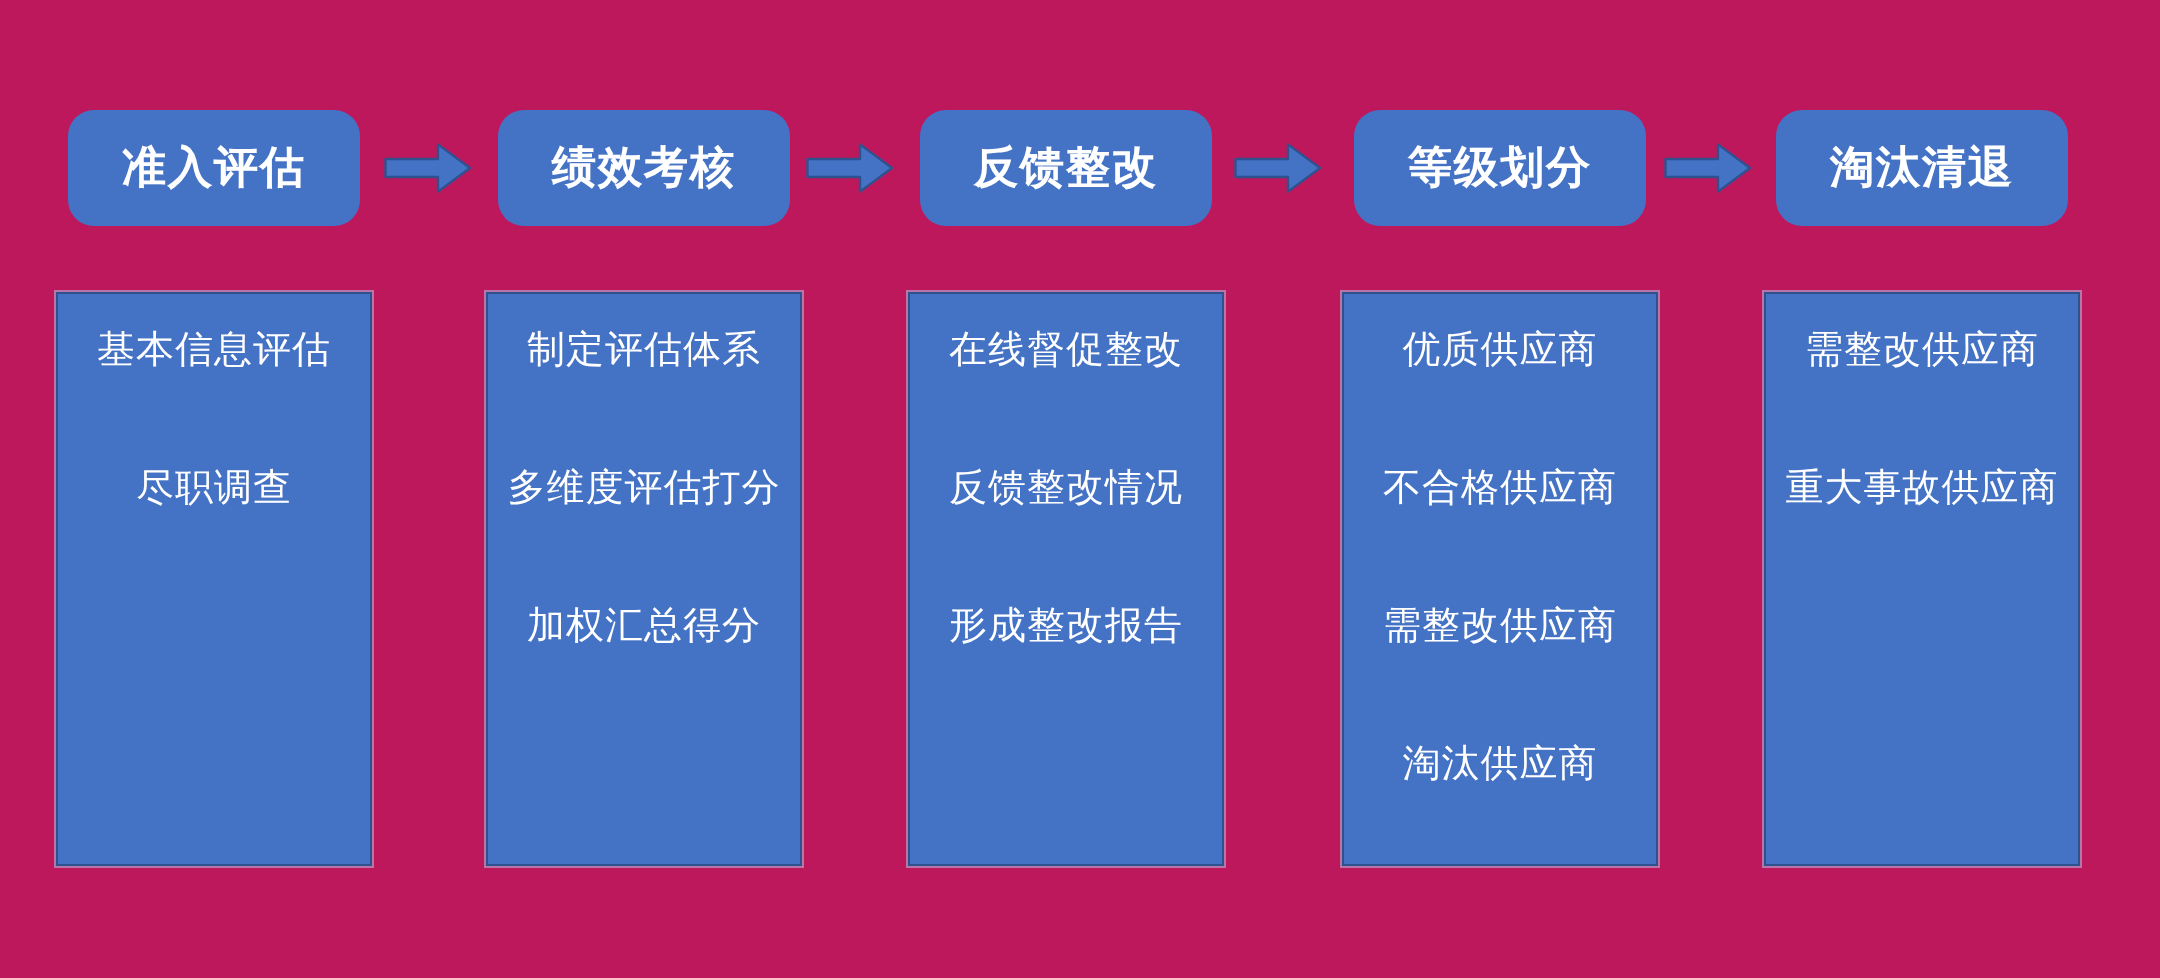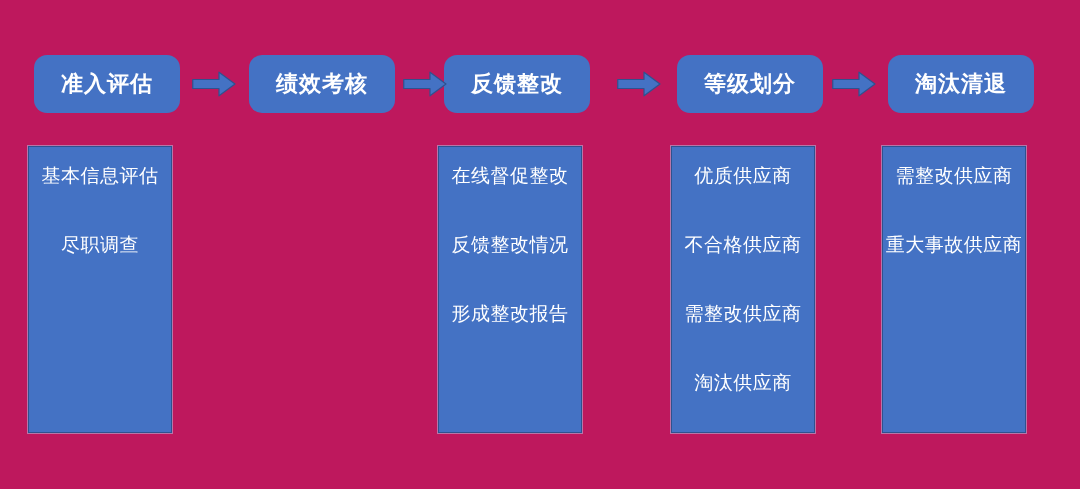--- a/index.html
+++ b/index.html
@@ -35,21 +35,21 @@
     letter-spacing: 1px;
     display: flex;
     align-items: center;
     justify-content: center;
     box-sizing: border-box;
   }
   .stage-body {
     position: absolute;
     top: 146px;
     left: 0;
-    width: 144px;
+    width: 158px;
     height: 287px;
     background: #4472c4;
     border: 1.5px solid #2f528f;
     box-sizing: border-box;
     padding-top: 15px;
     box-shadow: 0 0 0 1px rgba(180,195,230,0.55);
   }
   .stage-item {
     height: 28px;
     line-height: 28px;
@@ -76,23 +76,28 @@
   <div class="col" style="left:28px">
     <div class="stage-header">准入评估</div>
     <div class="stage-body">
       <div class="stage-item">基本信息评估</div>
       <div class="stage-item">尽职调查</div>
     </div>
   </div>
 
   <div class="col" style="left:243px">
     <div class="stage-header">绩效考核</div>
+    <div class="stage-body">
+      <div class="stage-item">制定评估体系</div>
+      <div class="stage-item">多维度评估打分</div>
+      <div class="stage-item">加权汇总得分</div>
+    </div>
   </div>
 
-  <div class="col" style="left:438px">
+  <div class="col" style="left:454px">
     <div class="stage-header">反馈整改</div>
     <div class="stage-body">
       <div class="stage-item">在线督促整改</div>
       <div class="stage-item">反馈整改情况</div>
       <div class="stage-item">形成整改报告</div>
     </div>
   </div>
 
   <div class="col" style="left:671px">
     <div class="stage-header">等级划分</div>

